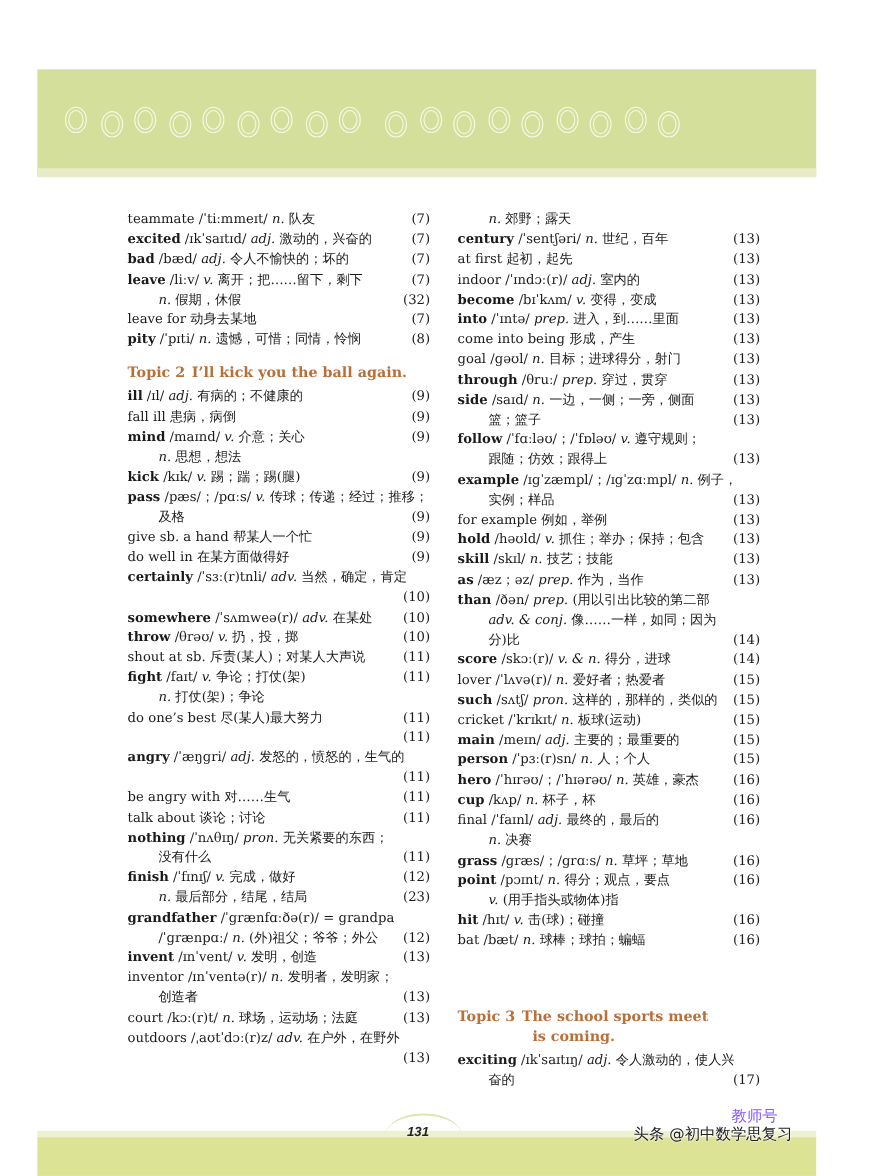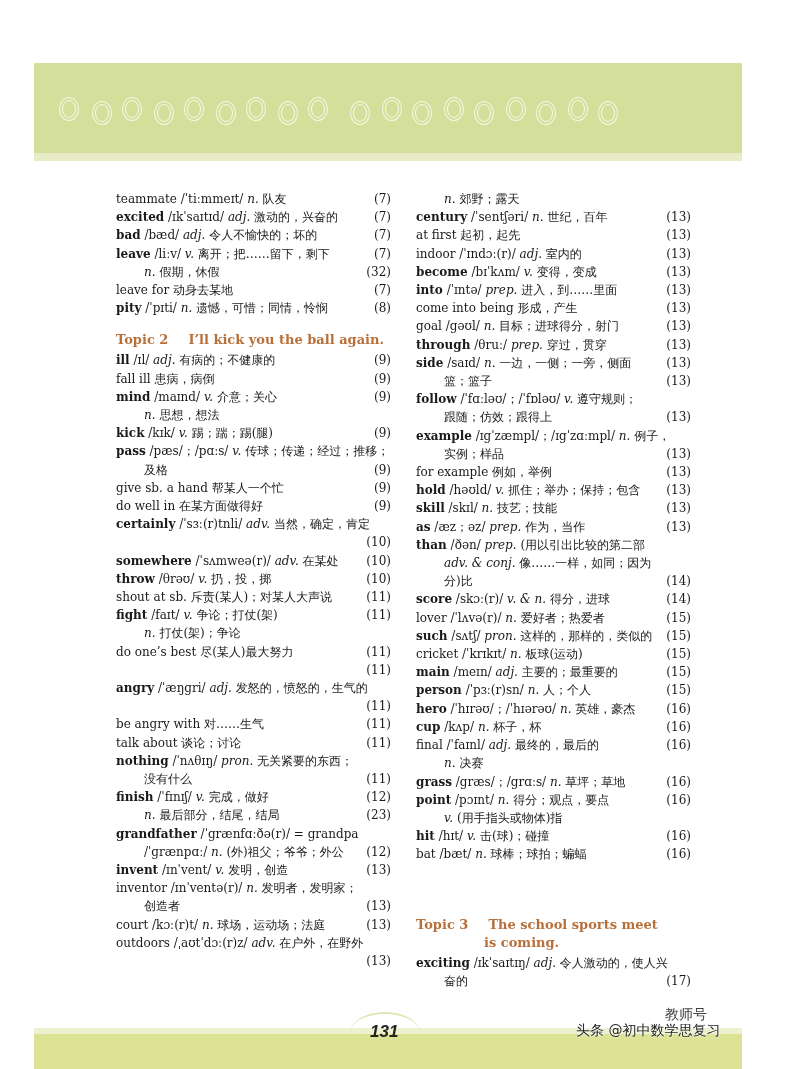--- a/index.html
+++ b/index.html
@@ -34,50 +34,50 @@
   .col.right { left: 416px; }
   .entry { position: relative; padding-right: 34px; white-space: nowrap; }
   .entry .num { position: absolute; right: 0; top: 0; }
   .hw { font-weight: bold; }
   .pos { font-style: italic; }
   .indent { padding-left: 28px; }
   .topic {
     color: #b8703a; font-weight: bold; font-size: 13px;
     margin: 14px 0 2px 0; line-height: 18px;
   }
-  .topic .t2 { display: inline-block; margin-left: 20px; }
+  .topic .t2 { display: inline-block; margin-left: 6px; }
   .topic.three .cont { padding-left: 68px; }
   .spacer { height: 38px; }
   .footer-band {
     position: absolute; left: 34px; top: 1034px; width: 708px; height: 35px;
     background: #dde394;
   }
   .footer-top {
     position: absolute; left: 34px; top: 1028px; width: 708px; height: 8px;
     background: #eef1cf;
   }
   .page-num {
     position: absolute; left: 370px; top: 1022px;
     font-family: "Liberation Sans", sans-serif; font-style: italic; font-weight: bold;
-    font-size: 17px; color: #222;
+    font-size: 12px; color: #222;
   }
   .page-swoosh {
     position: absolute; left: 350px; top: 1012px; width: 70px; height: 40px;
     border-top: 2px solid #e0e6b2; border-radius: 50%;
   }
   .watermark {
     position: absolute; left: 576px; top: 1022px;
     font-family: "DejaVu Sans", sans-serif; font-size: 14px;
     color: #222; letter-spacing: 0px;
     text-shadow: 0 0 2px #fff, 0 0 2px #fff;
   }
   .watermark-faint {
     position: absolute; left: 665px; top: 1006px;
     font-family: Liberation Sans, sans-serif; font-size: 14px;
-    color: #404040;
+    color: #8b5cf6;
   }
 </style>
 </head>
 <body>
 
 <div class="header-band">
   <div id="rings">
       <div class="ring" style="left: 25px; top: 34px;"></div>
       <div class="ring" style="left: 58px; top: 38px;"></div>
       <div class="ring" style="left: 88px; top: 34px;"></div>

